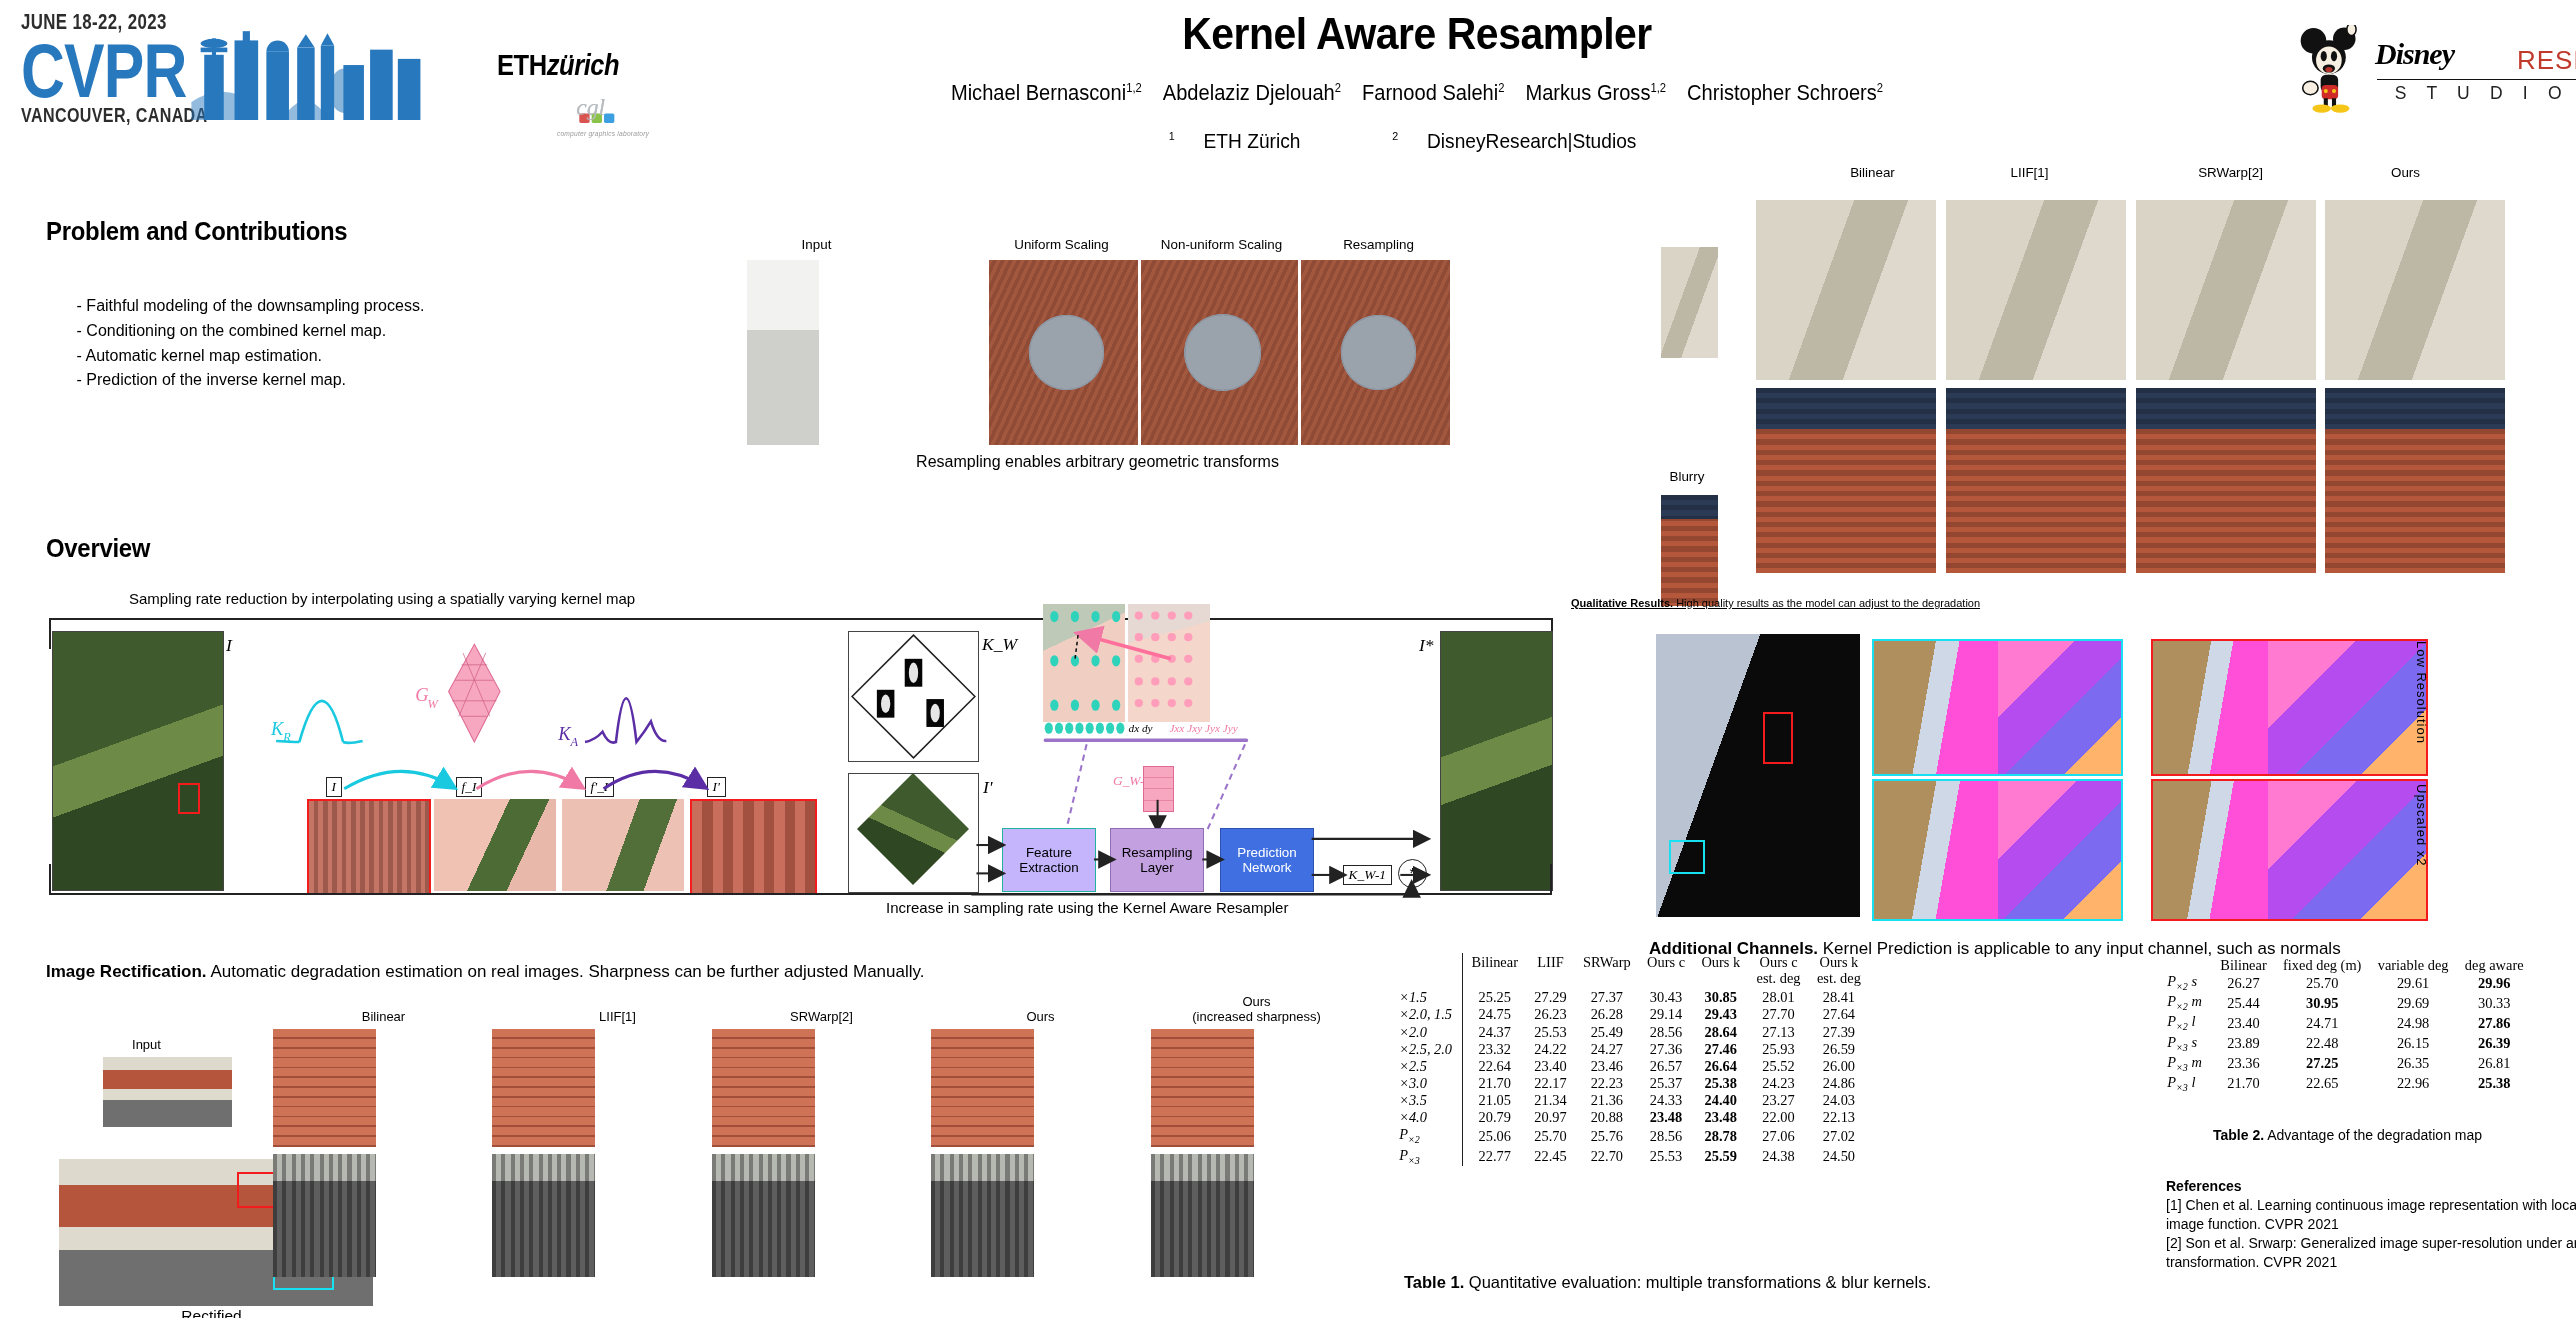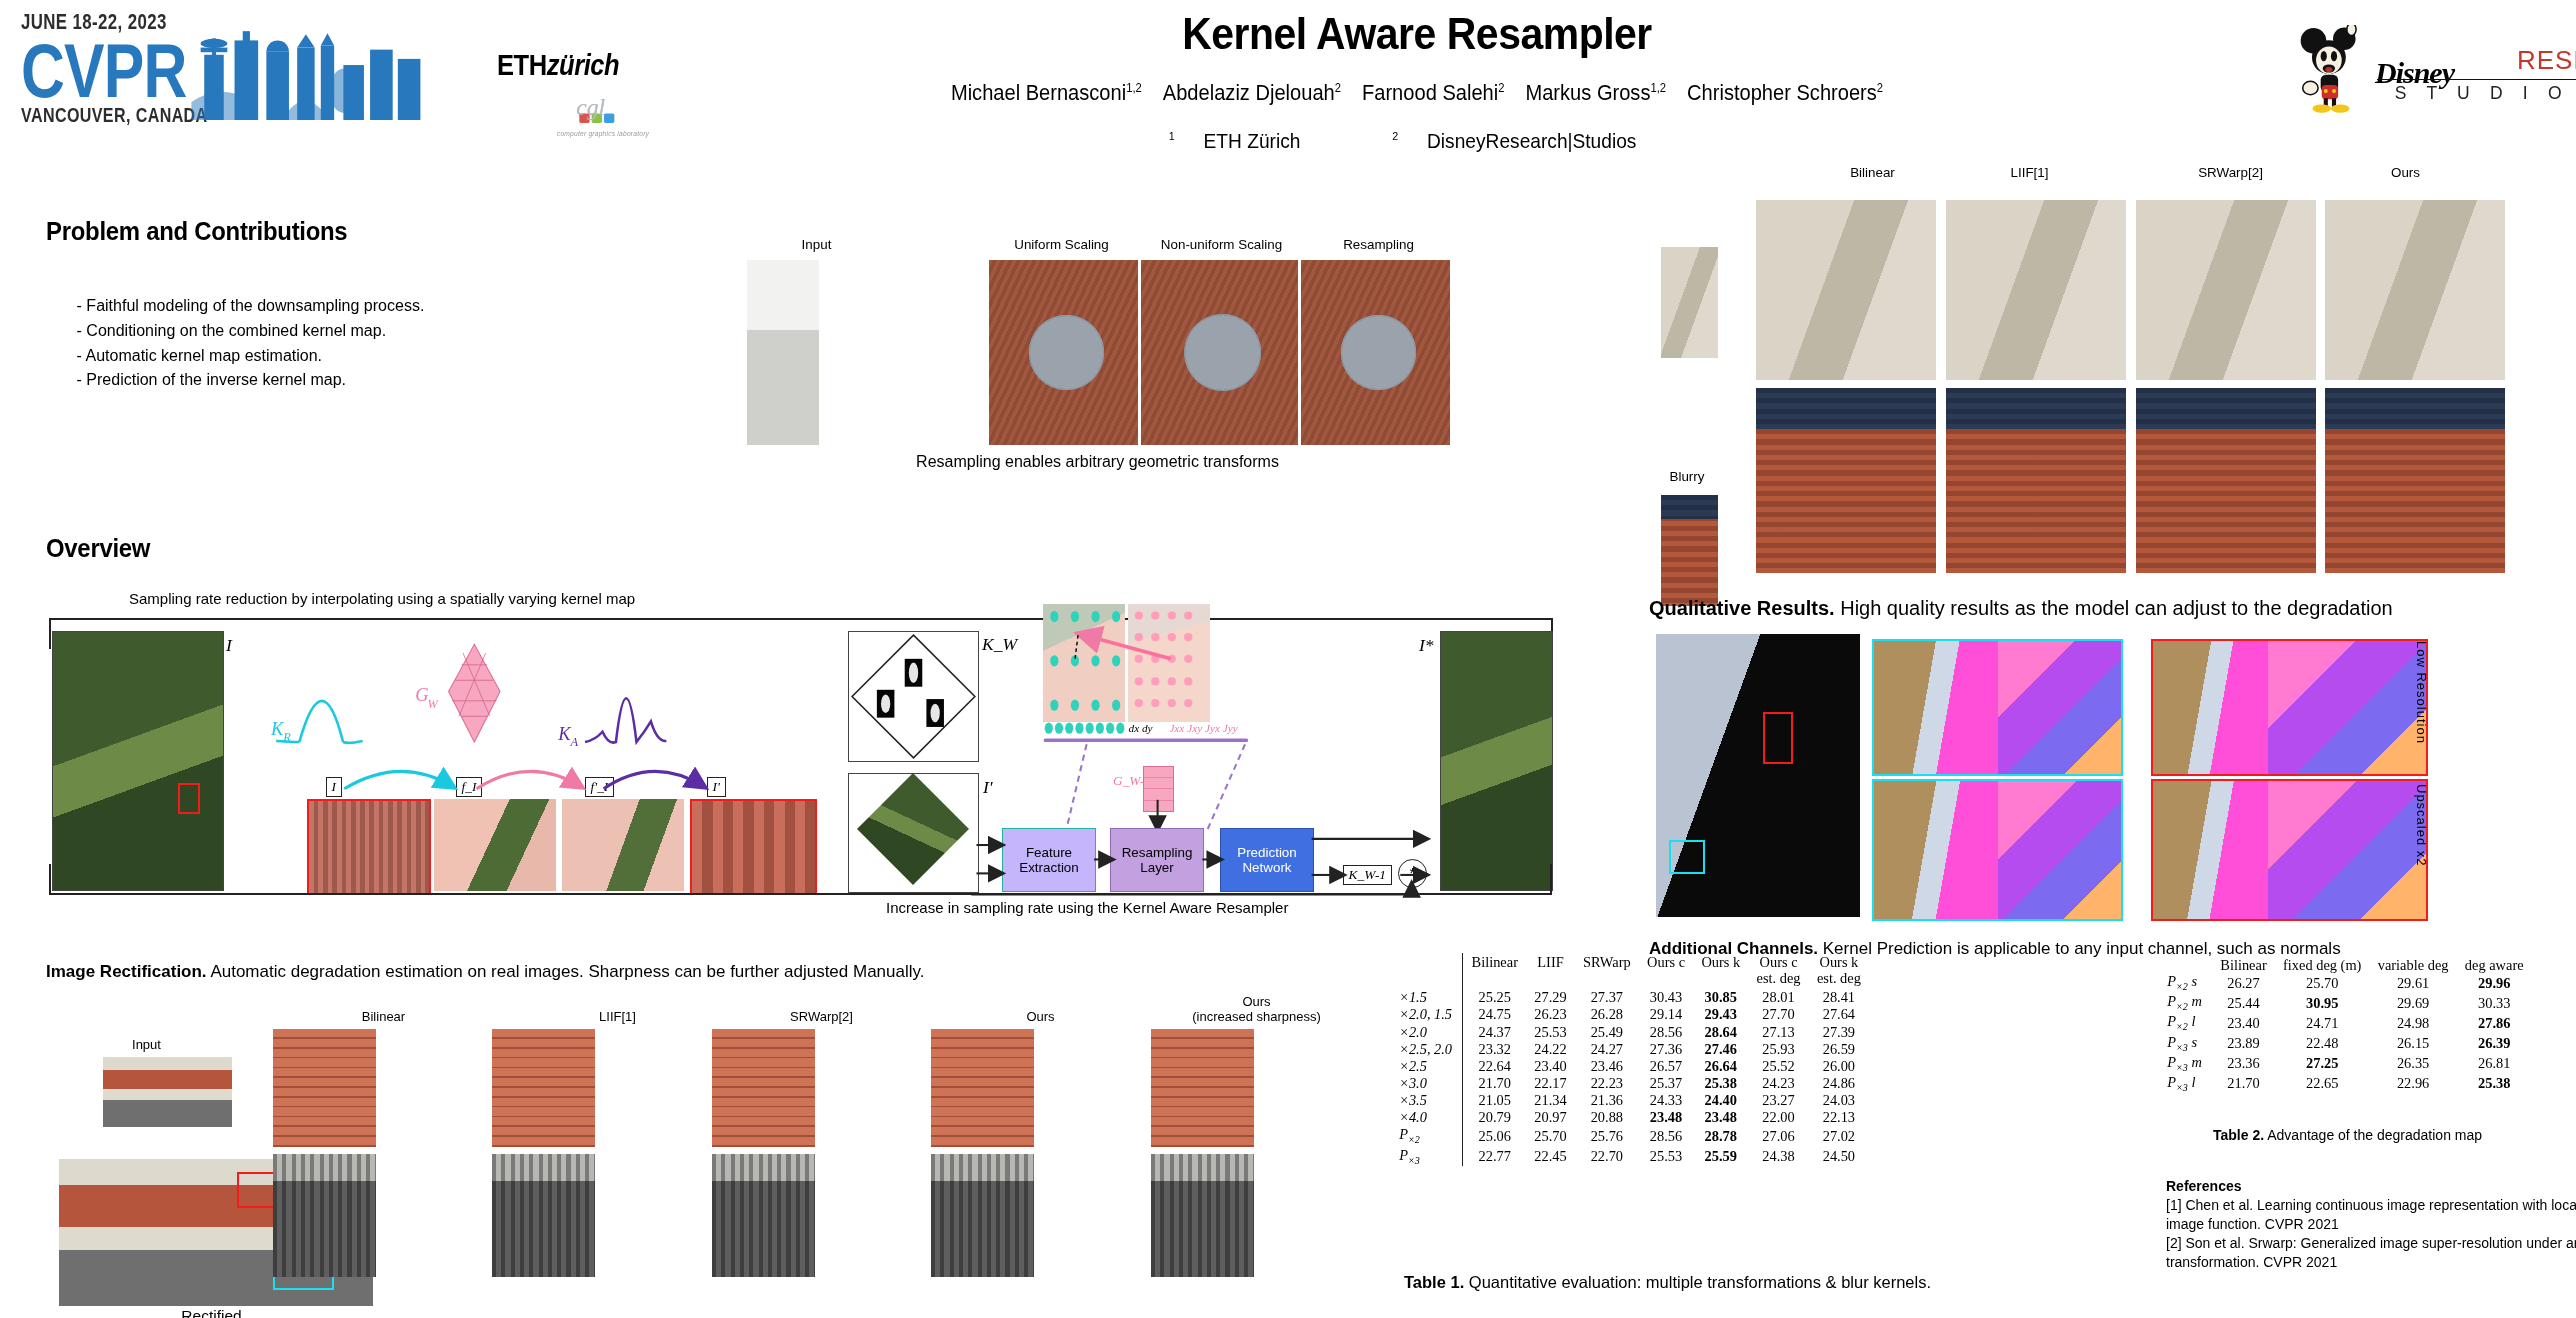--- a/index.html
+++ b/index.html
@@ -35,21 +35,21 @@
            transform:scaleX(.93);transform-origin:center top;}
   #authors .au{margin:0 11.3px;white-space:nowrap;}
   #affils{left:747px;top:129px;width:1340px;text-align:center;font-size:20.6px;
           transform:scaleX(.93);transform-origin:center top;}
   #affils span{margin:0 31px;}
   sup{font-size:.56em;vertical-align:super;}
 
   
   #disney{left:2295px;top:20.6px;width:330px;height:98px;}
   #mickey{position:absolute;left:0;top:4.1px;width:77px;height:88px;}
-  #disney-word{position:absolute;left:80px;top:35px;font-size:30px;font-weight:bold;
+  #disney-word{position:absolute;left:80px;top:16px;font-size:30px;font-weight:bold;
                font-style:italic;font-family:"Liberation Serif",serif;letter-spacing:-1px;}
   #disney-research{position:absolute;left:222px;top:24px;font-size:26px;color:#c0392b;
                    letter-spacing:1px;}
   #disney-rule{position:absolute;left:82px;top:58px;width:242px;height:1.5px;background:#111;}
   #disney-studios{position:absolute;left:82px;top:62px;width:242px;text-align:center;
                   font-size:17.5px;letter-spacing:7.7px;color:#222;}
 
   
   .sec-h{font-size:26px;font-weight:bold;letter-spacing:-0.3px;
          transform:scaleX(.92);transform-origin:left top;}
@@ -440,21 +440,21 @@
   <div class="abs im-church" style="left:118px;top:35px;width:180px;height:180px;"></div>
   <div class="abs im-church" style="left:308px;top:35px;width:180px;height:180px;"></div>
   <div class="abs im-church" style="left:498px;top:35px;width:180px;height:180px;"></div>
   <div class="abs im-church" style="left:687px;top:35px;width:180px;height:180px;"></div>
 
   <div class="abs im-roof" style="left:118px;top:223px;width:180px;height:185px;"></div>
   <div class="abs im-roof" style="left:308px;top:223px;width:180px;height:185px;"></div>
   <div class="abs im-roof" style="left:498px;top:223px;width:180px;height:185px;"></div>
   <div class="abs im-roof" style="left:687px;top:223px;width:180px;height:185px;"></div>
 </div>
-<div class="abs cap" style="left:1649px;top:597px;font-size:20px;">
+<div class="abs cap" style="left:1571px;top:597px;font-size:11px;text-decoration:underline;">
   <b>Qualitative Results.</b><span> High quality results as the model can adjust to the degradation</span>
 </div>
 
 <div class="abs" style="left:1656px;top:634px;width:971px;height:289px;">
   <div class="abs im-mushroom" style="left:0;top:0;width:204px;height:283px;"></div>
   <div class="abs redbox" style="left:107px;top:78px;width:26px;height:48px;"></div>
   <div class="abs cyanbox" style="left:13.4px;top:206px;width:32px;height:30px;"></div>
 
   <div class="abs cyanbox" style="left:216px;top:5.2px;width:247px;height:133px;">
     <div class="abs im-stem" style="left:0;top:0;width:50%;height:100%;"></div>

